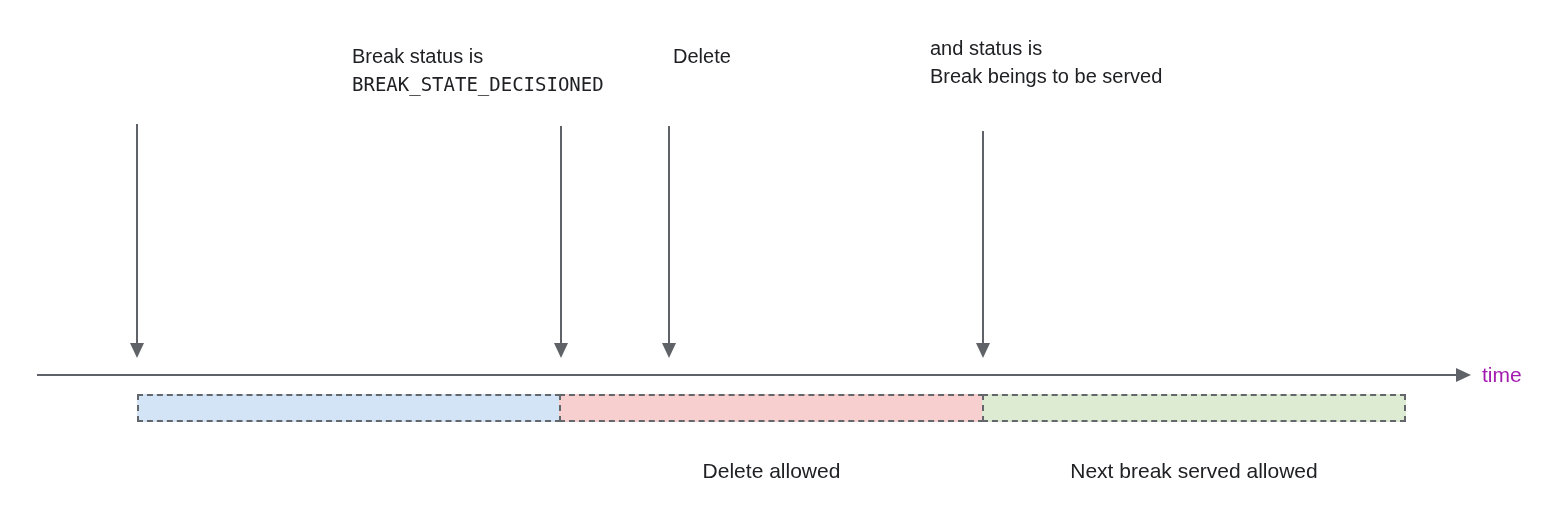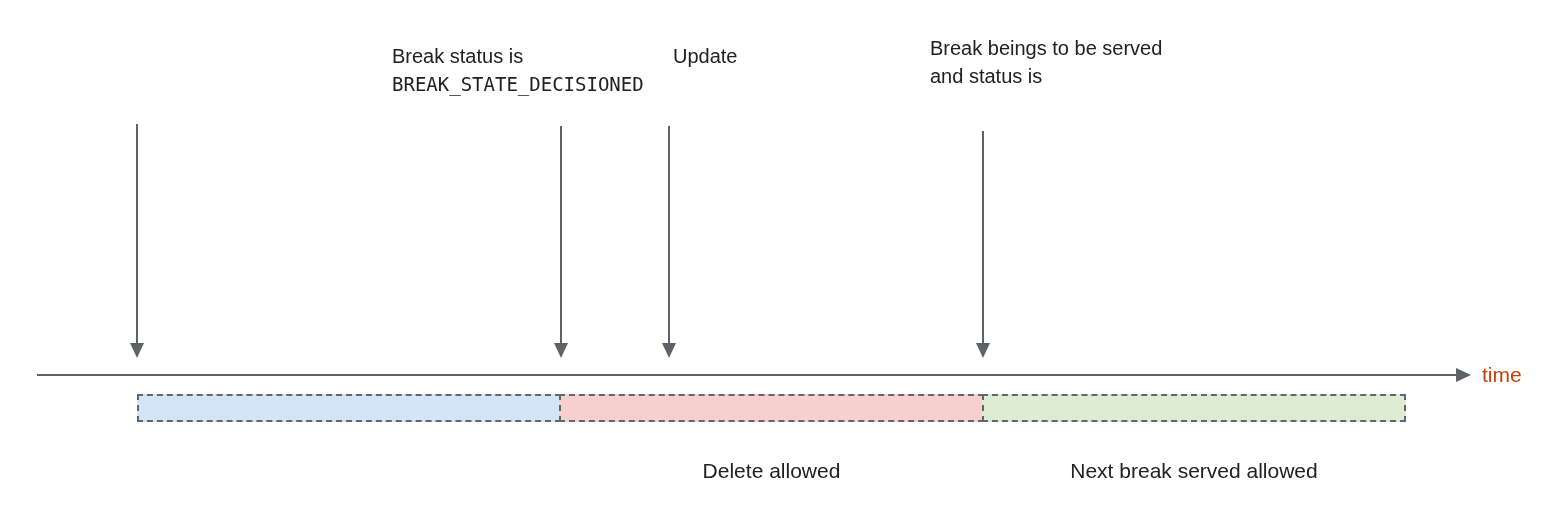--- a/index.html
+++ b/index.html
@@ -3,42 +3,42 @@
 <meta charset="utf-8">
 <style>
   html,body { margin:0; padding:0; background:#ffffff; }
   #canvas {
     position:relative; width:1558px; height:520px; background:#ffffff;
     font-family:"Liberation Sans", sans-serif; color:#202124; overflow:hidden;
   }
   .ann { position:absolute; font-size:20px; line-height:28px; color:#202124; white-space:nowrap; }
   .ann .code { font-family:"DejaVu Sans Mono","Liberation Mono",monospace; font-size:19px; letter-spacing:0; }
   #ann-1 { left:30px;  top:42px; }
-  #ann-2 { left:352px; top:42px;margin-left:40px; }
+  #ann-2 { left:352px; top:42px; }
   #ann-3 { left:673px; top:42px; }
   #ann-4 { left:930px; top:34px; }
 
   .v-arrow { position:absolute; width:2px; background:#5f6368; }
   .v-arrow::after {
     content:""; position:absolute; left:-6px; bottom:-15px;
     border-left:7px solid transparent; border-right:7px solid transparent;
     border-top:15px solid #5f6368; width:0; height:0;
   }
   #arrow-1 { left:136px; top:124px; height:219px; }
   #arrow-2 { left:560px; top:126px; height:217px; }
   #arrow-3 { left:668px; top:126px; height:217px; }
   #arrow-4 { left:982px; top:131px; height:212px; }
 
   #axis-line { position:absolute; left:37px; top:374px; width:1419px; height:2px; background:#5f6368; }
   #axis-arrowhead {
     position:absolute; left:1456px; top:368px; width:0; height:0;
     border-top:7px solid transparent; border-bottom:7px solid transparent;
     border-left:15px solid #5f6368;
   }
-  #axis-label { position:absolute; left:1482px; top:363px; font-size:21px; color:#c2410c; }
+  #axis-label { position:absolute; left:1482px; top:363px; font-size:21px; color:#a21caf; }
 
   .segment {
     position:absolute; top:394px; height:28px; box-sizing:border-box;
     border:2px dashed #63676b;
   }
   #segment-1 { left:137px; width:424px; }
   #segment-2 { left:559px; width:425px; }
   #segment-3 { left:982px; width:424px; }
 
   .seg-label {
@@ -54,26 +54,26 @@
 
 <div id="canvas">
 
 
   <div class="ann" id="ann-2">
     <div>Break status is</div>
     <div class="code">BREAK_STATE_DECISIONED</div>
   </div>
 
   <div class="ann" id="ann-3">
-    <div>Update</div>
+    <div>Delete</div>
   </div>
 
   <div class="ann" id="ann-4">
+    <div>and status is</div>
     <div>Break beings to be served</div>
-    <div>and status is</div>
   </div>
 
   <div class="v-arrow" id="arrow-1"></div>
   <div class="v-arrow" id="arrow-2"></div>
   <div class="v-arrow" id="arrow-3"></div>
   <div class="v-arrow" id="arrow-4"></div>
 
   <div id="axis-line"></div>
   <div id="axis-arrowhead"></div>
   <div id="axis-label">time</div>

